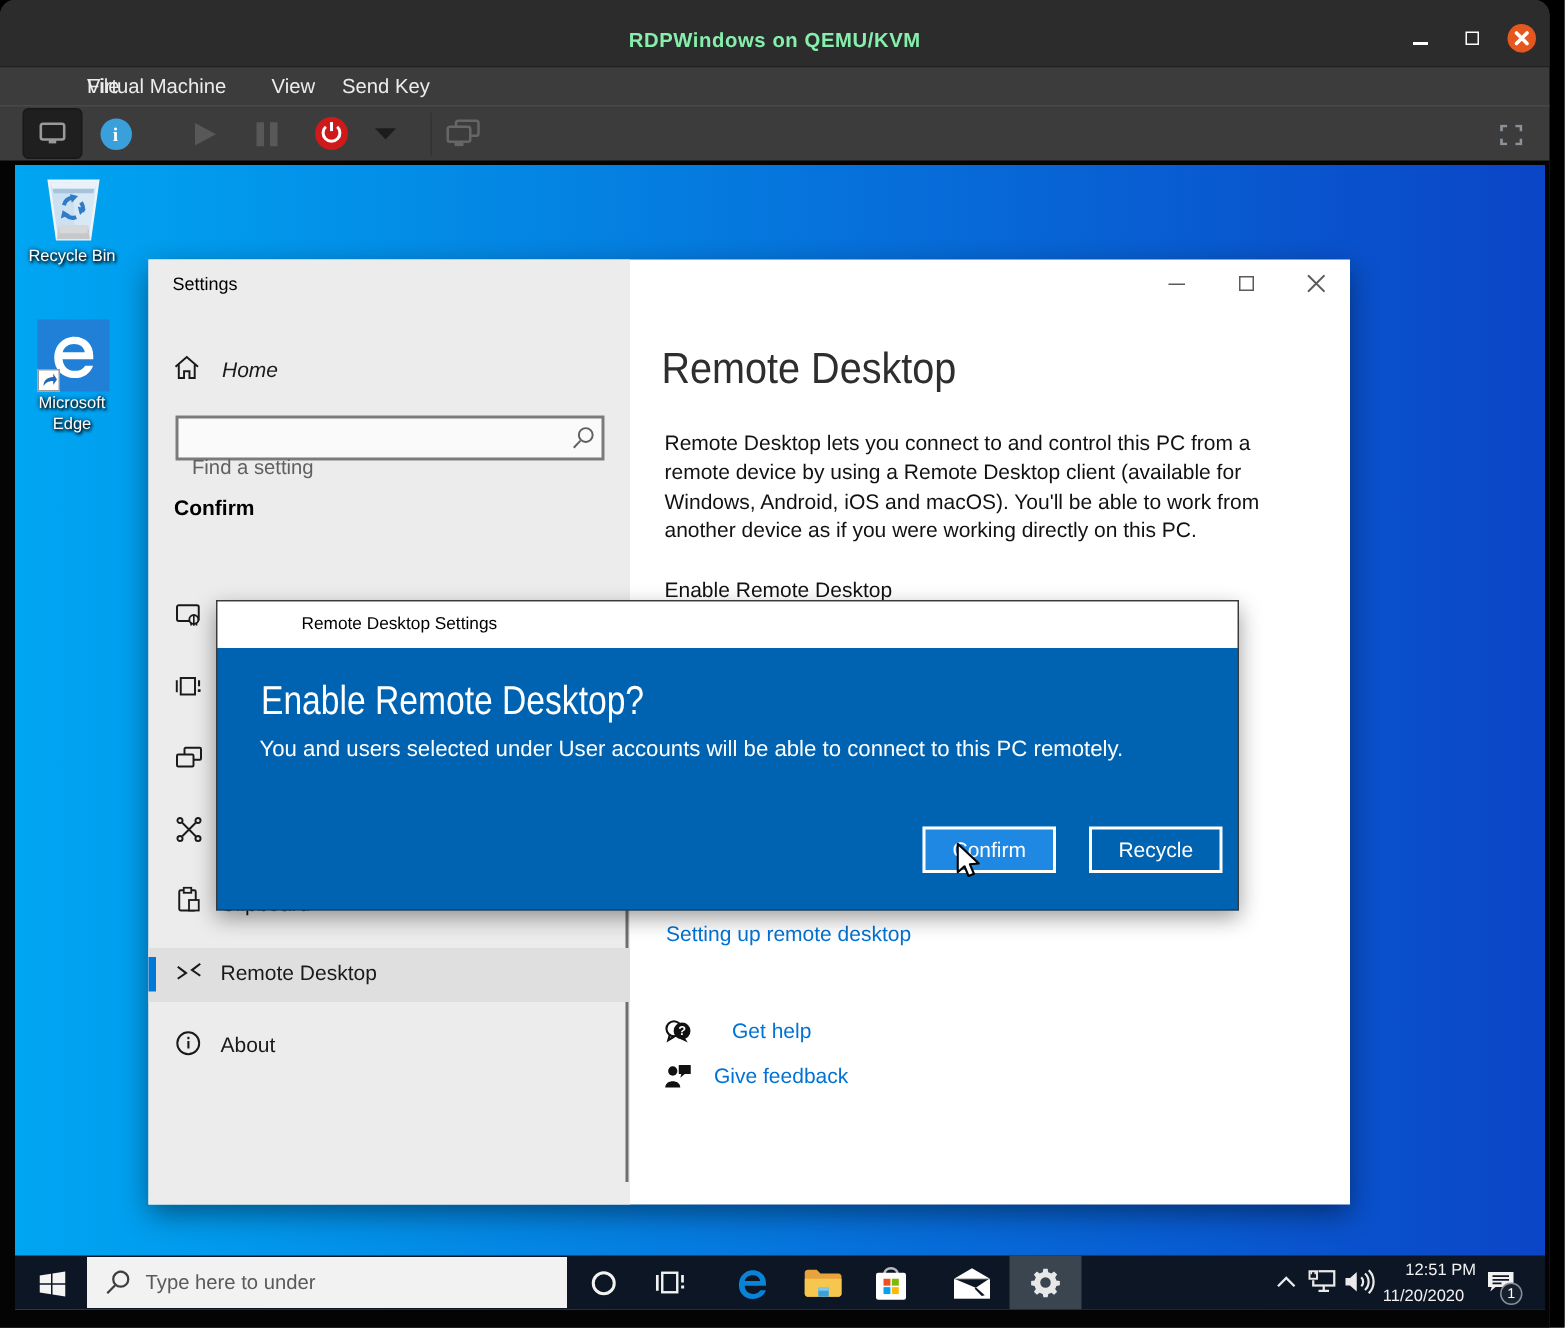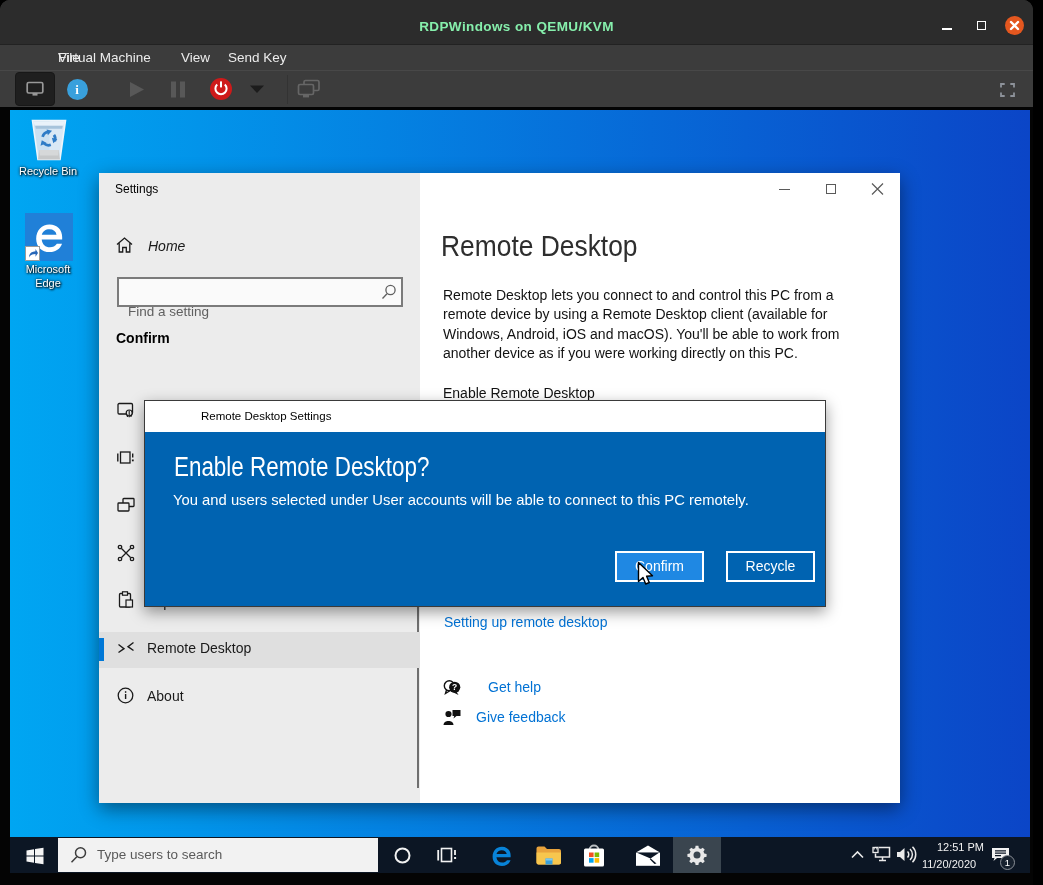--- a/index.html
+++ b/index.html
@@ -237,21 +237,21 @@
           <path d="M0.5 9.5 H8 V15.8 L0.5 14.6 Z"></path>
           <path d="M9 9.5 H17.5 V17.3 L9 16 Z"></path>
         </g>
       </svg>
 
     <div class="abs" style="left:48px;top:1px;width:320px;height:34px;background:#f2f2f2;"></div>
     <svg class="abs" style="left:60px;top:9px;" width="18" height="18" viewBox="0 0 18 18">
         <circle cx="10.5" cy="6.8" r="5" fill="none" stroke="#3d3d3d" stroke-width="1.5"></circle>
         <path d="M6.8 10.8 L1.5 16.2" stroke="#3d3d3d" stroke-width="1.5"></path>
       </svg>
-    <div class="abs nw" style="left:87px;top:10px;font-size:13.5px;color:#5a5a5a;">Type users to search</div>
+    <div class="abs nw" style="left:87px;top:10px;font-size:13.5px;color:#5a5a5a;">Type here to under</div>
 
     <svg class="abs" style="left:384px;top:10px;" width="17" height="17" viewBox="0 0 17 17">
         <circle cx="8.5" cy="8.5" r="7" fill="none" stroke="#f2f2f2" stroke-width="2"></circle>
       </svg>
 
     <svg class="abs" style="left:427px;top:9px;" width="20" height="19" viewBox="0 0 20 19">
         <rect x="4.5" y="2.5" width="10" height="13" fill="none" stroke="#f2f2f2" stroke-width="1.6"></rect>
         <path d="M1.2 4 L1.2 14.5" stroke="#f2f2f2" stroke-width="1.8"></path>
         <path d="M18 4 L18 9" stroke="#f2f2f2" stroke-width="1.8"></path>
         <rect x="17.1" y="11" width="2" height="2" fill="#f2f2f2"></rect>

